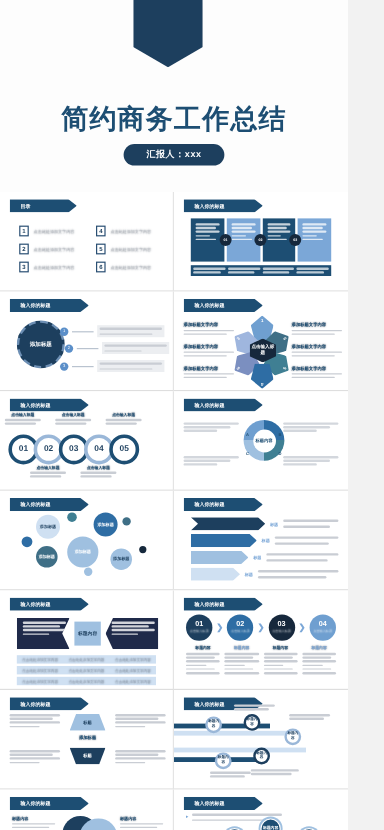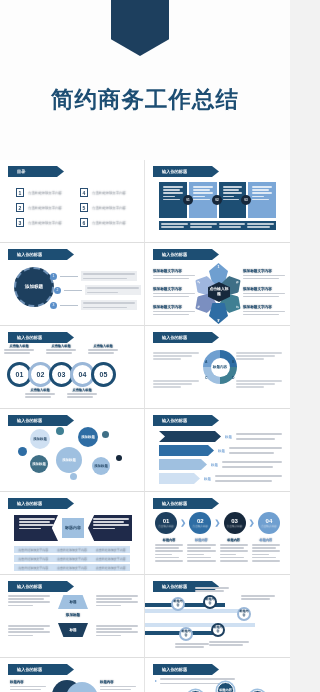--- a/index.html
+++ b/index.html
@@ -207,20 +207,21 @@
     display: flex; align-items: center; justify-content: center;
     border: 1.5px solid #fff; box-shadow: 0 0 0 1.5px #9fc0e0;
   }
 </style>
 </head>
 <body>
 
 <div class="cover">
   <div class="cover-shield"></div>
   <div class="cover-title">简约商务工作总结</div>
+  <div class="cover-pill">汇报人：xxx</div>
 </div>
 
 <div class="grid">
 
   <div class="slide">
     <div class="hdr">目录</div>
     <div class="toc">
       <div class="toc-item">
         <span class="toc-num">1</span>
         <span class="toc-txt blur">点击此处添加文字内容</span>

